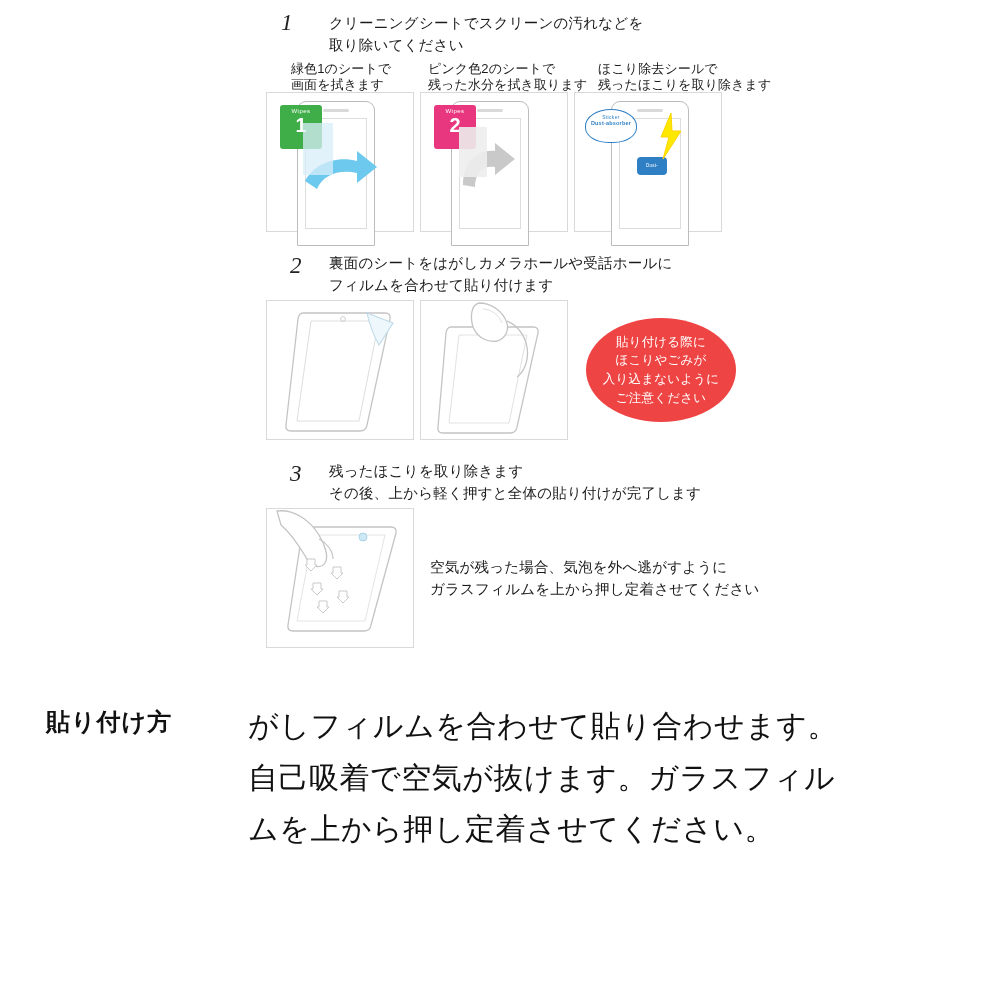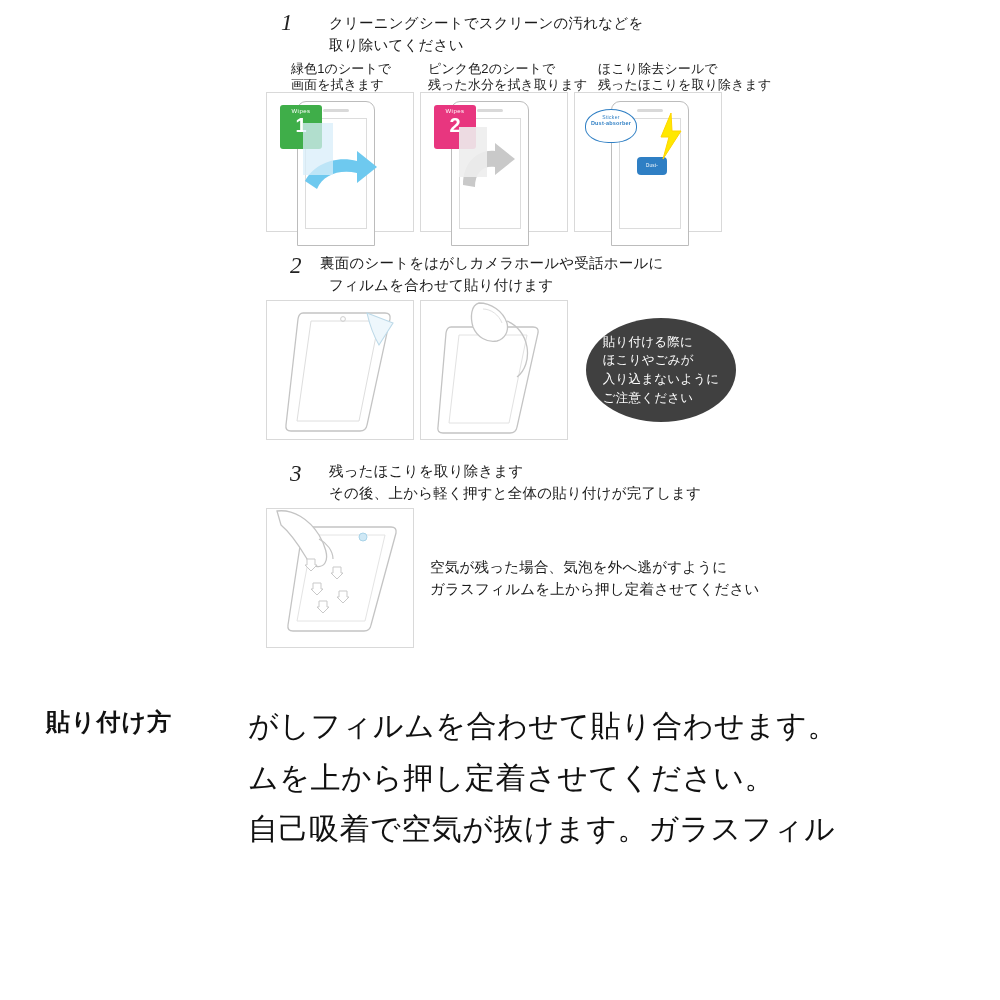--- a/index.html
+++ b/index.html
@@ -129,26 +129,26 @@
     color: #fff;
     font-size: 4.5px;
     text-align: center;
     line-height: 18px;
     letter-spacing: 0.2px;
   }
 
   .red-bubble {
     position: absolute;
     border-radius: 50%;
-    background: #404040;
+    background: #ef4444;
     color: #ffffff;
     display: flex;
     align-items: center;
     justify-content: center;
-    text-align: left;
+    text-align: center;
     font-size: 12.5px;
     line-height: 1.5;
     letter-spacing: 0.2px;
   }
 
   
   .bottom-label {
     position: absolute;
     font-size: 24px;
     font-weight: bold;
@@ -218,21 +218,21 @@
     <div class="ds-t">Sticker</div>
     <div class="ds-b">Dust-absorber</div>
   </div>
   <div class="dust-tab" style="left:62px; top:64px;">Dust-absorber</div>
   <svg class="abs" style="left:78px; top:18px;" width="34" height="50" viewBox="0 0 34 50">
     <path d="M18 2 L8 26 L16 26 L10 48 L28 20 L19 20 Z" fill="#ffe800" stroke="#ffd400" stroke-width="1"></path>
   </svg>
 </div>
 
 <div class="abs step-num" style="left:290px; top:253px;">2</div>
-<div class="abs head-text" style="left:320px; top:252px;">裏面のシートをはがしカメラホールや受話ホールに</div>
+<div class="abs head-text" style="left:329px; top:252px;">裏面のシートをはがしカメラホールや受話ホールに</div>
 <div class="abs head-text" style="left:329px; top:274px;">フィルムを合わせて貼り付けます</div>
 
 <div class="panel" style="left:266px; top:300px; width:148px; height:140px;">
   <svg width="146" height="138" viewBox="0 0 146 138">
     <path d="M36 12 L118 12 Q124 12 123 18 L100 124 Q99 130 93 130 L24 130 Q18 130 19 124 L31 18 Q32 12 36 12 Z" fill="#ffffff" stroke="#c4c4c4" stroke-width="1.3"></path>
     <path d="M44 20 L112 20 L92 120 L30 120 Z" fill="none" stroke="#dedede" stroke-width="1"></path>
     <path d="M100 12 L126 22 L112 44 Q104 30 100 12 Z" fill="#eef7fc" stroke="#bcd9e8" stroke-width="1.1"></path>
     <circle cx="76" cy="18" r="2.4" fill="none" stroke="#cfcfcf" stroke-width="1"></circle>
   </svg>
 </div>
@@ -277,15 +277,15 @@
   </svg>
 </div>
 
 <div class="abs head-text" style="left:430px; top:556px;">空気が残った場合、気泡を外へ逃がすように</div>
 <div class="abs head-text" style="left:430px; top:578px;">ガラスフィルムを上から押し定着させてください</div>
 
 <div class="bottom-label" style="left:46px; top:706px;">貼り付け方</div>
 
 <div class="bottom-body" style="left:248px; top:700px; width:730px;">
   <div>がしフィルムを合わせて貼り合わせます。</div>
+  <div>自己吸着で空気が抜けます。ガラスフィル</div>
   <div>ムを上から押し定着させてください。</div>
-  <div>自己吸着で空気が抜けます。ガラスフィル</div>
 </div>
 
 </body></html>

